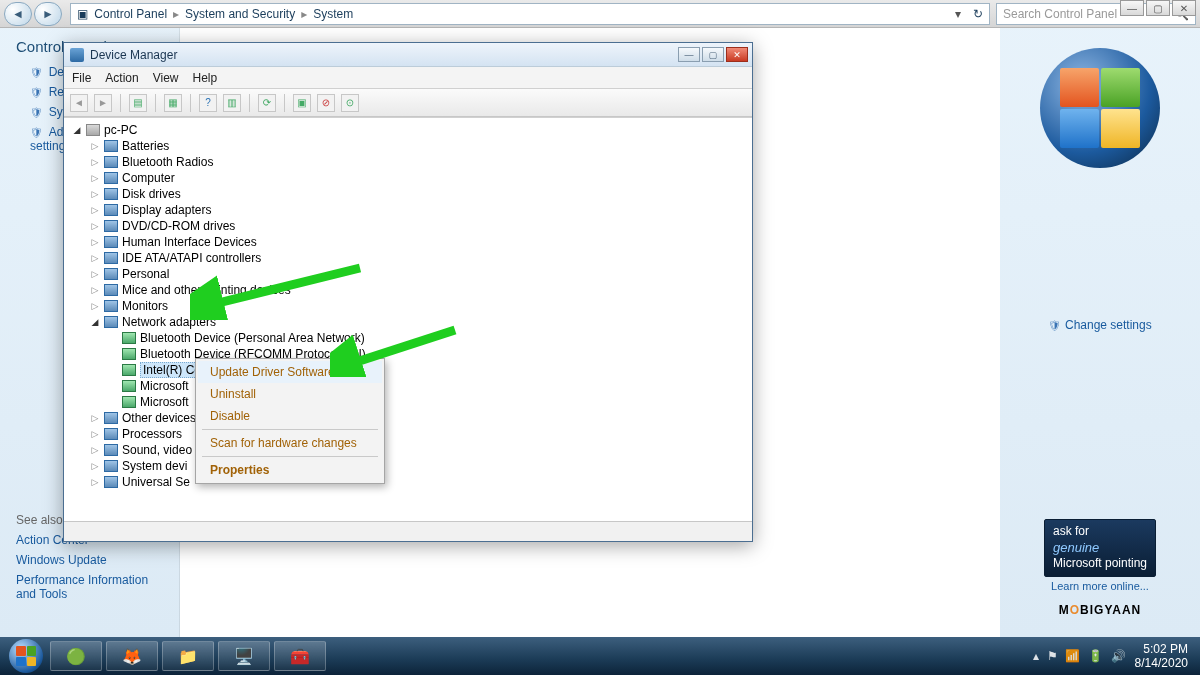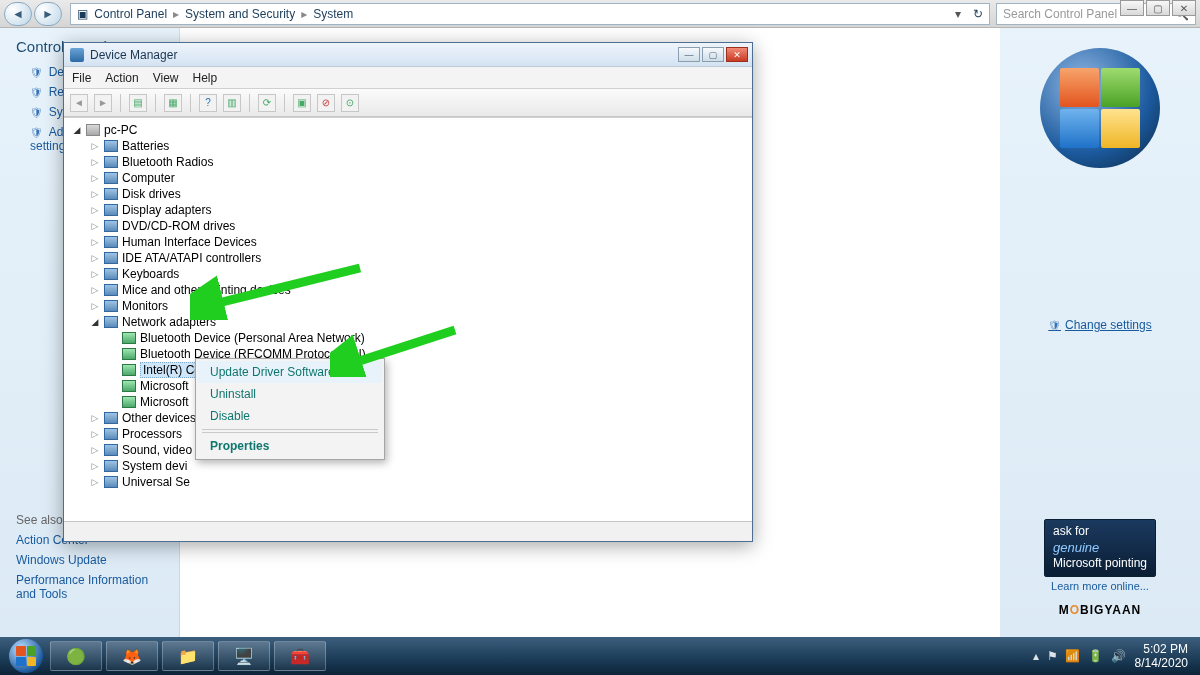--- a/index.html
+++ b/index.html
@@ -31,21 +31,21 @@
 .cp-main .prodid { position:absolute; bottom:110px; left:60px; color:#444; }
 .cp-main .pklink { color:#185a9e; margin-left:24px; cursor:pointer; }
 
 .cp-right { width:200px; padding:20px 14px; display:flex; flex-direction:column; align-items:center; }
 .win-logo { width:120px; height:120px; border-radius:50%; background:radial-gradient(circle at 35% 30%,#8fb7e3 0,#1c5a9e 60%,#0a253f 100%); position:relative; display:grid; grid-template-columns:1fr 1fr; grid-template-rows:1fr 1fr; padding:20px; gap:2px; }
 .win-logo span { border-radius:2px; }
 .win-logo .r { background:linear-gradient(#f7a46a,#e3541f); }
 .win-logo .g { background:linear-gradient(#9edb6f,#4aa225); }
 .win-logo .b { background:linear-gradient(#6fb3ee,#1f72c9); }
 .win-logo .y { background:linear-gradient(#ffe38e,#efb526); }
-.change-settings { margin-top:150px; color:#185a9e; display:flex; align-items:center; gap:4px; cursor:pointer;text-decoration:underline; }
+.change-settings { margin-top:150px; color:#185a9e; display:flex; align-items:center; gap:4px; cursor:pointer; }
 .change-settings::before { content:"🛡"; font-size:10px; color:#3a74b4; }
 .genuine-badge { margin-top:auto; background:linear-gradient(#1b3a5f,#0a1e34); border:1px solid #0a1e34; color:#fff; font-size:10px; text-align:left; padding:4px 8px; border-radius:2px; line-height:1.3; }
 .genuine-badge .g { color:#8fc9ff; font-style:italic; font-size:13px; }
 .learn { color:#185a9e; margin-top:3px; font-size:11px; cursor:pointer; }
 .mobi { margin-top:8px; font-weight:bold; font-size:15px; letter-spacing:1px; }
 .mobi .o { color:#e98b2e; }
 
 
 .dm { position:absolute; left:63px; top:42px; width:690px; height:500px; background:#f3f3f3; border:1px solid #4b6e91; box-shadow:0 4px 18px rgba(0,0,0,.35); display:flex; flex-direction:column; }
 .dm-title { height:24px; background:linear-gradient(#eef4fb,#d4e3f2); display:flex; align-items:center; padding:0 4px 0 6px; gap:6px; border-bottom:1px solid #bcccd9; }
@@ -70,21 +70,21 @@
 .tree .icn.net { background:linear-gradient(#9fe6b0,#4aa86a); border:1px solid #2b7a45; }
 .tree ul { list-style:none; padding-left:18px; }
 .tree > ul { padding-left:0; }
 .tree li { margin:0; }
 .tree .sel { background:#cde6fa; border:1px dotted #79a9d1; padding:0 2px; }
 
 .dm-status { height:20px; border-top:1px solid #c7c7c7; background:#f1f1f1; }
 
 
 .ctx { position:absolute; left:195px; top:358px; width:190px; background:#f3f3f3; border:1px solid #a5a5a5; box-shadow:2px 3px 8px rgba(0,0,0,.3); padding:2px; }
-.ctx .item { padding:4px 12px; color:#0f766e; cursor:pointer; }
+.ctx .item { padding:4px 12px; color:#a16207; cursor:pointer; }
 .ctx .item.hl { background:#e8f2fb; }
 .ctx .item.bold { font-weight:bold; }
 .ctx .sep { height:1px; background:#c9c9c9; margin:2px 4px; }
 
 
 .arrow-ann { position:absolute; pointer-events:none; }
 
 
 .taskbar { position:absolute; left:0; right:0; bottom:0; height:38px; background:linear-gradient(#3d5f7e,#1b3b56 60%,#0c2339); display:flex; align-items:center; padding:0 6px; }
 .start { width:40px; height:38px; display:flex; align-items:center; justify-content:center; }
@@ -263,21 +263,21 @@
                 <div class="node" style="padding-left:0px">
                   <span class="arrow">▷</span>
                   <span class="icn dev"></span>
                   <span>IDE ATA/ATAPI controllers</span>
                 </div>
               </li>
               <li>
                 <div class="node" style="padding-left:0px">
                   <span class="arrow">▷</span>
                   <span class="icn dev"></span>
-                  <span>Keyboards</span>
+                  <span>Personal</span>
                 </div>
               </li>
               <li>
                 <div class="node" style="padding-left:0px">
                   <span class="arrow">▷</span>
                   <span class="icn dev"></span>
                   <span>Mice and other pointing devices</span>
                 </div>
               </li>
               <li>
@@ -372,20 +372,21 @@
     </div>
   </div>
   <div class="dm-status"></div>
 </div>
 
 <div class="ctx">
   <div class="item hl">Update Driver Software...</div>
   <div class="item">Uninstall</div>
   <div class="item">Disable</div>
   <div class="sep"></div>
+  <div class="item">Scan for hardware changes</div>
   <div class="sep"></div>
   <div class="item bold">Properties</div>
 </div>
 
 <svg class="arrow-ann" style="left:190px; top:260px" width="180" height="60">
   <defs>
       <marker id="ah1" markerWidth="10" markerHeight="10" refX="2" refY="3" orient="auto">
         <path d="M0,0 L0,6 L8,3 z" fill="#1fce1f"></path>
       </marker>
     </defs>

